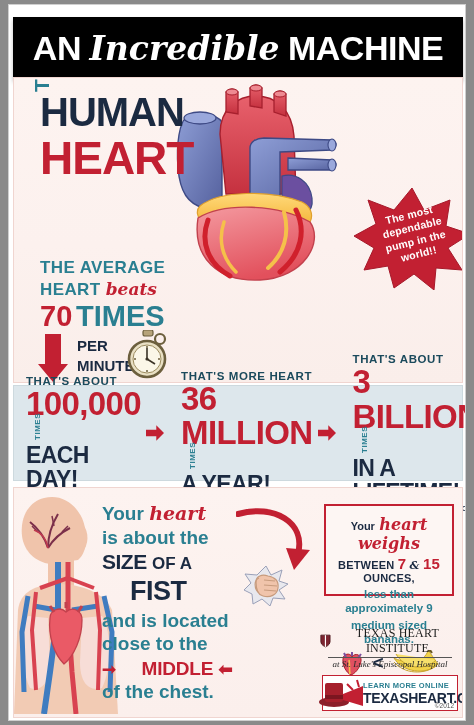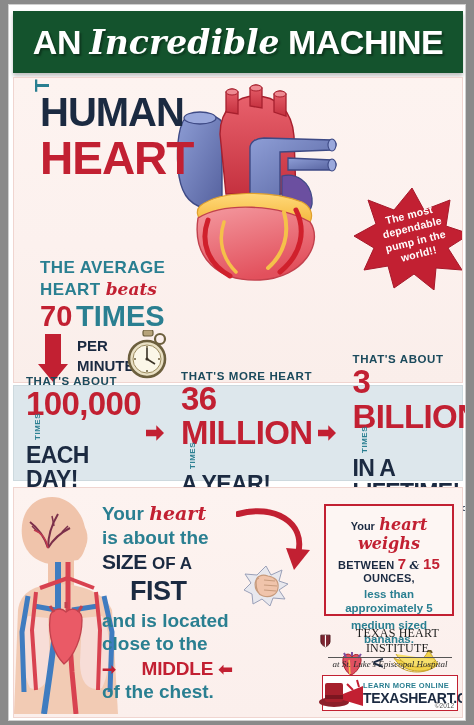--- a/index.html
+++ b/index.html
@@ -11,23 +11,23 @@
   }
   #poster {
     position: absolute; left: 8px; top: 4px;
     width: 458px; height: 717px;
     background: #ffffff;
     border: 1px solid #cfcfcf;
     overflow: hidden;
   }
   
   .header {
-    position: absolute; left: 4px; top: 6px;
+    position: absolute; left: 4px; top: 12px;
     width: 450px; height: 62px;
-    background: #14532d;
+    background: #000000;
     display: flex; align-items: center; justify-content: center;
     box-shadow: 0 3px 4px rgba(0,0,0,.25);
   }
   .hdr-inner { color:#fff; white-space: nowrap; }
   .hdr-an, .hdr-machine {
     font-family: "Liberation Sans Narrow","Liberation Sans", sans-serif;
     font-weight: 700; font-size: 34px; letter-spacing: -0.5px;
     text-shadow: 2px 2px 2px rgba(0,0,0,.35);
     vertical-align: middle;
   }
@@ -160,21 +160,21 @@
   .fist-word {
     font-size: 27px; color: #1b2a41; letter-spacing: -.5px; margin-left: 28px;
   }
   .middle-line { margin-top: 1px; white-space: nowrap; }
   .middle-word { color: #c22032; font-size: 19px; letter-spacing: -.2px; padding-left: 20px; }
   .arrow-g { color: #c22032; font-size: 17px; }
   .curve-arrow { position: absolute; left: 222px; top: 16px; }
   .fist-icon { position: absolute; left: 230px; top: 78px; }
   
   .wbox {
-    position: absolute; left: 310px; top: 16px; width: 130px; height: 112px;
+    position: absolute; left: 310px; top: 16px; width: 130px; height: 92px;
     border: 2px solid #c22032; background: #fdf6f3;
   }
   .wbox::before, .wbox::after {
     content: ""; position: absolute; background: #fdf6f3;
     width: 10px; height: 10px;
   }
   .wbox-inner { padding: 9px 8px 0 8px; text-align: center; }
   .w-your {
     font-family: "Liberation Sans Narrow","Liberation Sans", sans-serif;
     font-weight: 700; font-size: 11px; color: #1b2a41;
@@ -456,21 +456,21 @@
           <span class="w-your">Your</span>
           <span class="w-script">heart weighs</span>
         </div>
         <div class="w-between">
           <span>BETWEEN</span>
           <span class="w-num">7</span>
           <span class="w-amp">&amp;</span>
           <span class="w-num">15</span>
           <span>OUNCES,</span>
         </div>
-        <div class="w-desc">less than approximately 5</div>
+        <div class="w-desc">less than approximately 9</div>
         <div class="w-desc">medium sized bananas.</div>
         <div class="w-compare">
           <svg width="26" height="26" viewBox="0 0 26 26">
             <path d="M5 9 C5 4 12 2 14 7 C17 2 24 5 23 11 C22 19 16 24 13 25 C9 23 4 16 5 9Z" fill="#e05060" stroke="#a7202e" stroke-width="1"></path>
             <path d="M8 7 L6 3 M14 6 L14 2 M20 8 L23 4" fill="none" stroke="#7b4fa0" stroke-width="2"></path>
             <path d="M11 10 C12 15 11 20 12 24" fill="none" stroke="#f5c14a" stroke-width="1.6"></path>
           </svg>
           <span class="lt-sign">&lt;</span>
           <svg width="48" height="26" viewBox="0 0 48 26">
             <path d="M2 8 C10 22 34 26 46 14 C40 6 38 2 36 1 C34 6 30 11 20 12 C12 12 6 10 2 8Z" fill="#f2d34a" stroke="#c8a52c" stroke-width="1"></path>

